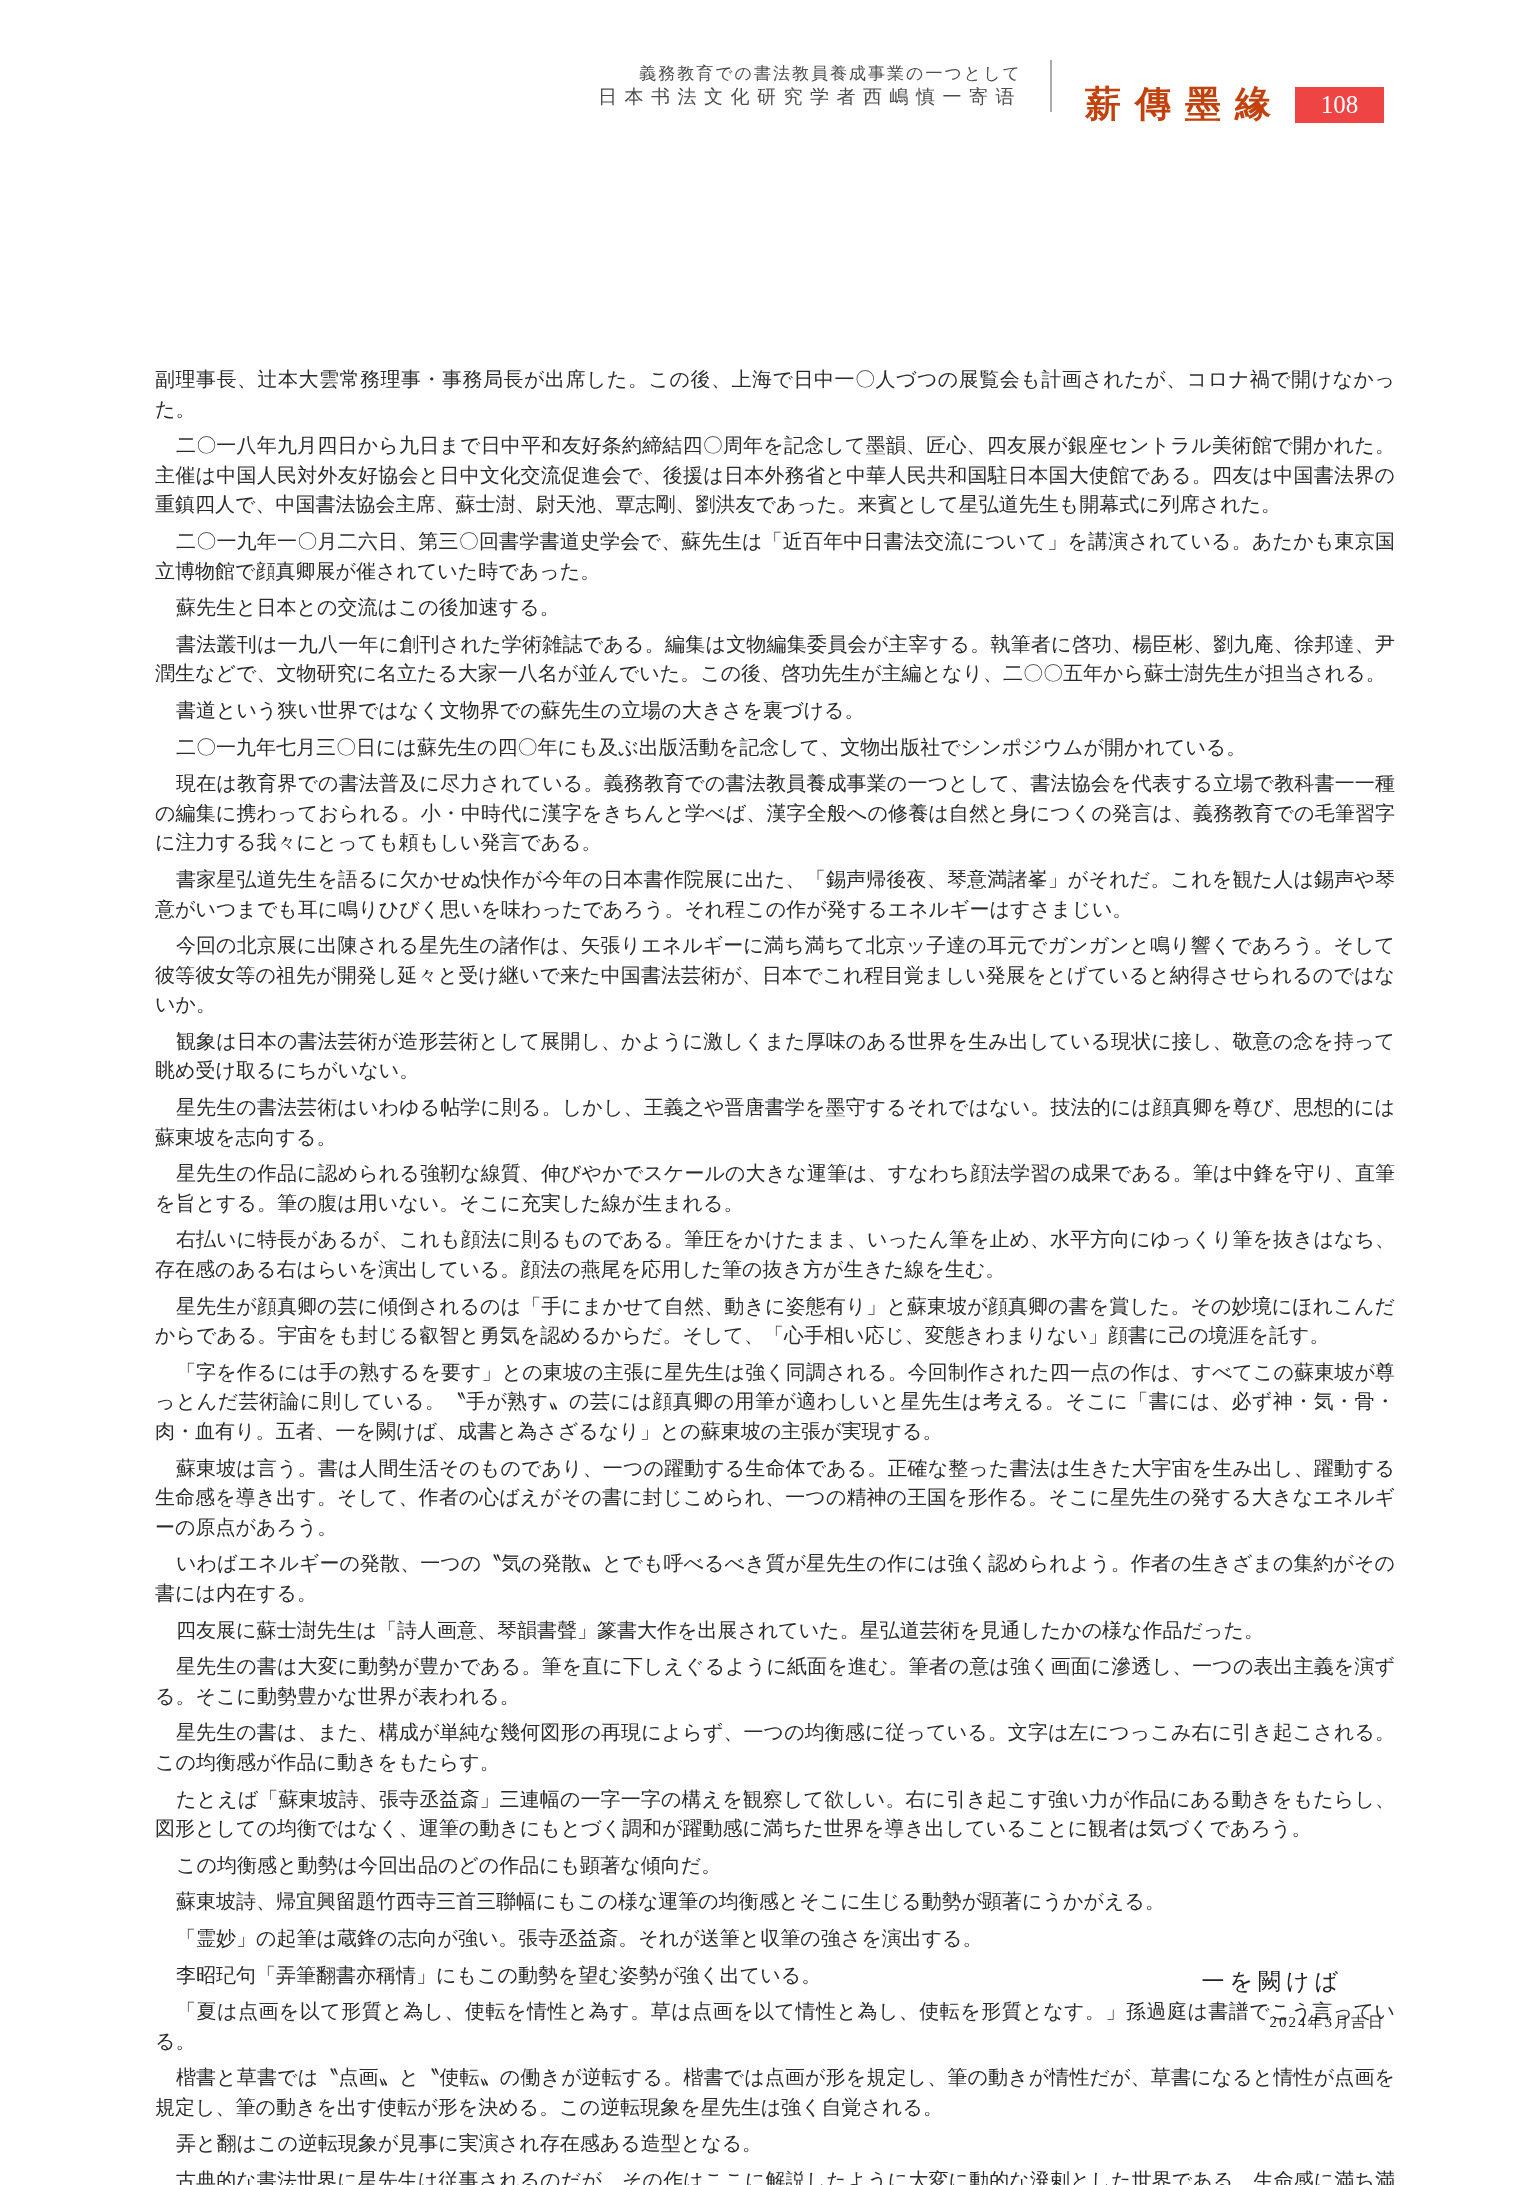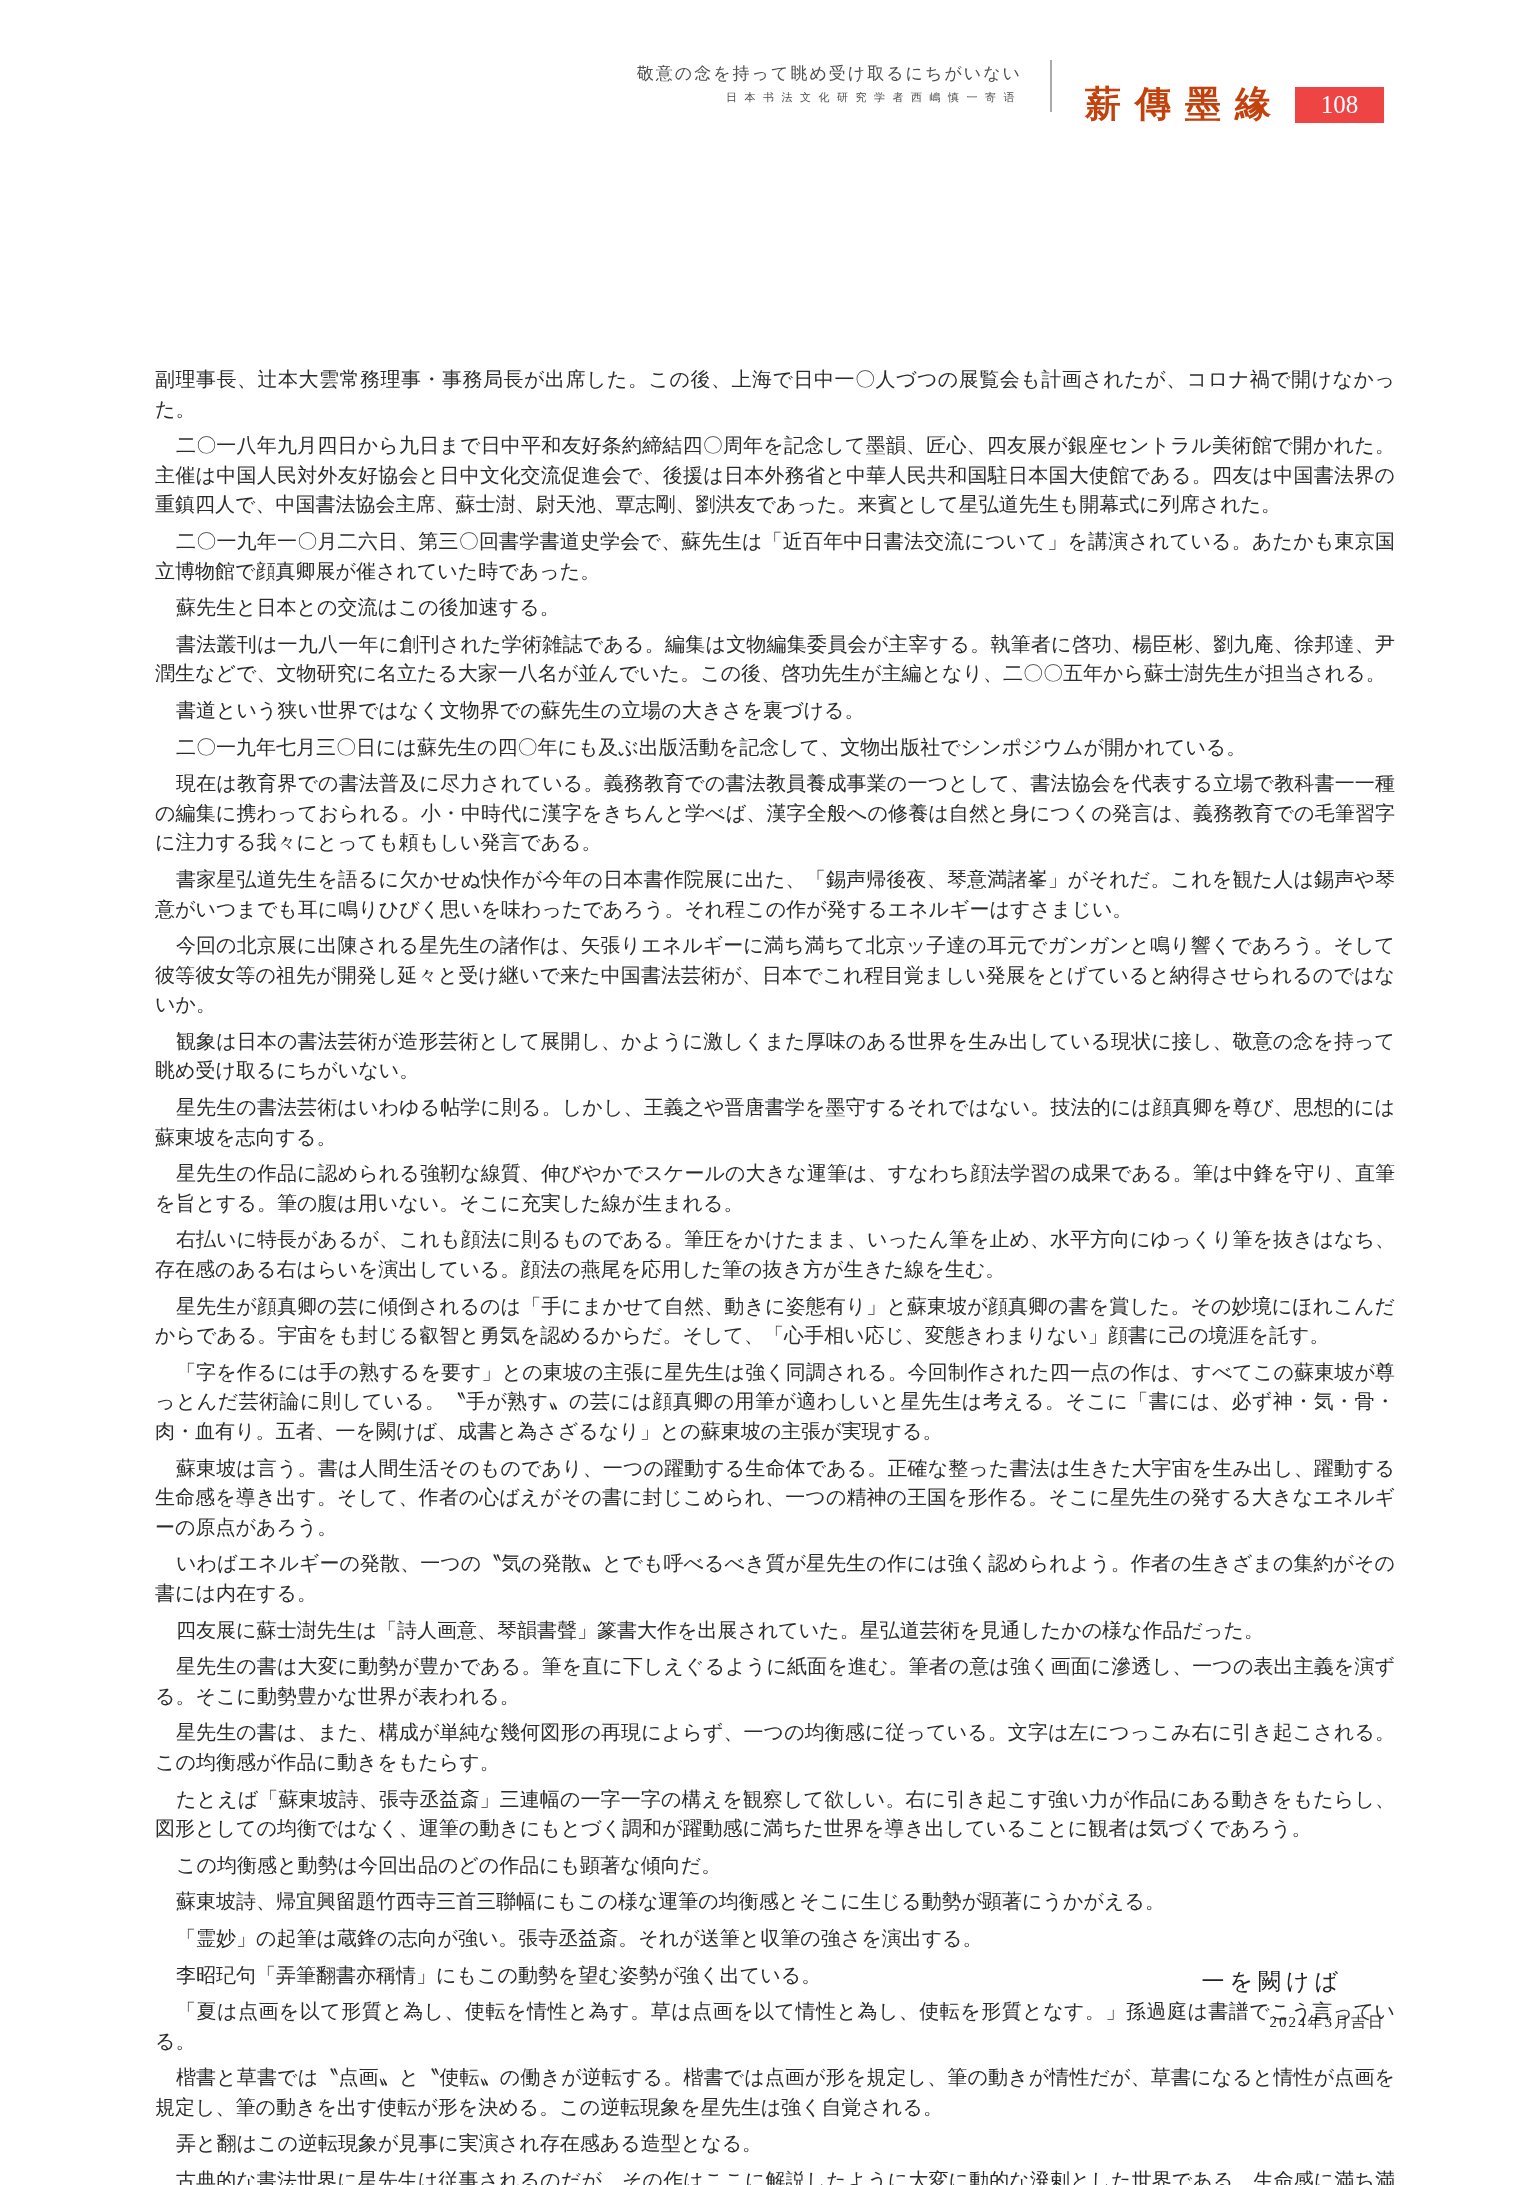--- a/index.html
+++ b/index.html
@@ -25,21 +25,21 @@
     text-align: right;
     white-space: nowrap;
   }
   .header-title-jp {
     font-size: 17px;
     letter-spacing: 2px;
     color: #4d4d4d;
     line-height: 24px;
   }
   .header-title-cn {
-    font-size: 11px;
+    font-size: 19px;
     letter-spacing: 7.5px;
     color: #4d4d4d;
     line-height: 22px;
   }
   .header-divider {
     position: absolute;
     left: 1050px;
     top: 60px;
     width: 1.5px;
     height: 52px;
@@ -114,21 +114,21 @@
     line-height: 40px;
     color: #222222;
   }
 </style>
 </head>
 <body>
 
 <div class="page">
 
   <div class="header-titles">
-    <div class="header-title-jp">敬意の念を持って眺め受け取るにちがいない</div>
+    <div class="header-title-jp">義務教育での書法教員養成事業の一つとして</div>
     <div class="header-title-cn">日本书法文化研究学者西嶋慎一寄语</div>
   </div>
 
   <div class="header-divider"></div>
 
   <div class="magazine-logo">薪傳墨緣</div>
 
   <div class="page-number-badge" style="background: #ef4444;">108</div>
 
   <div class="article-body" id="article-body">

